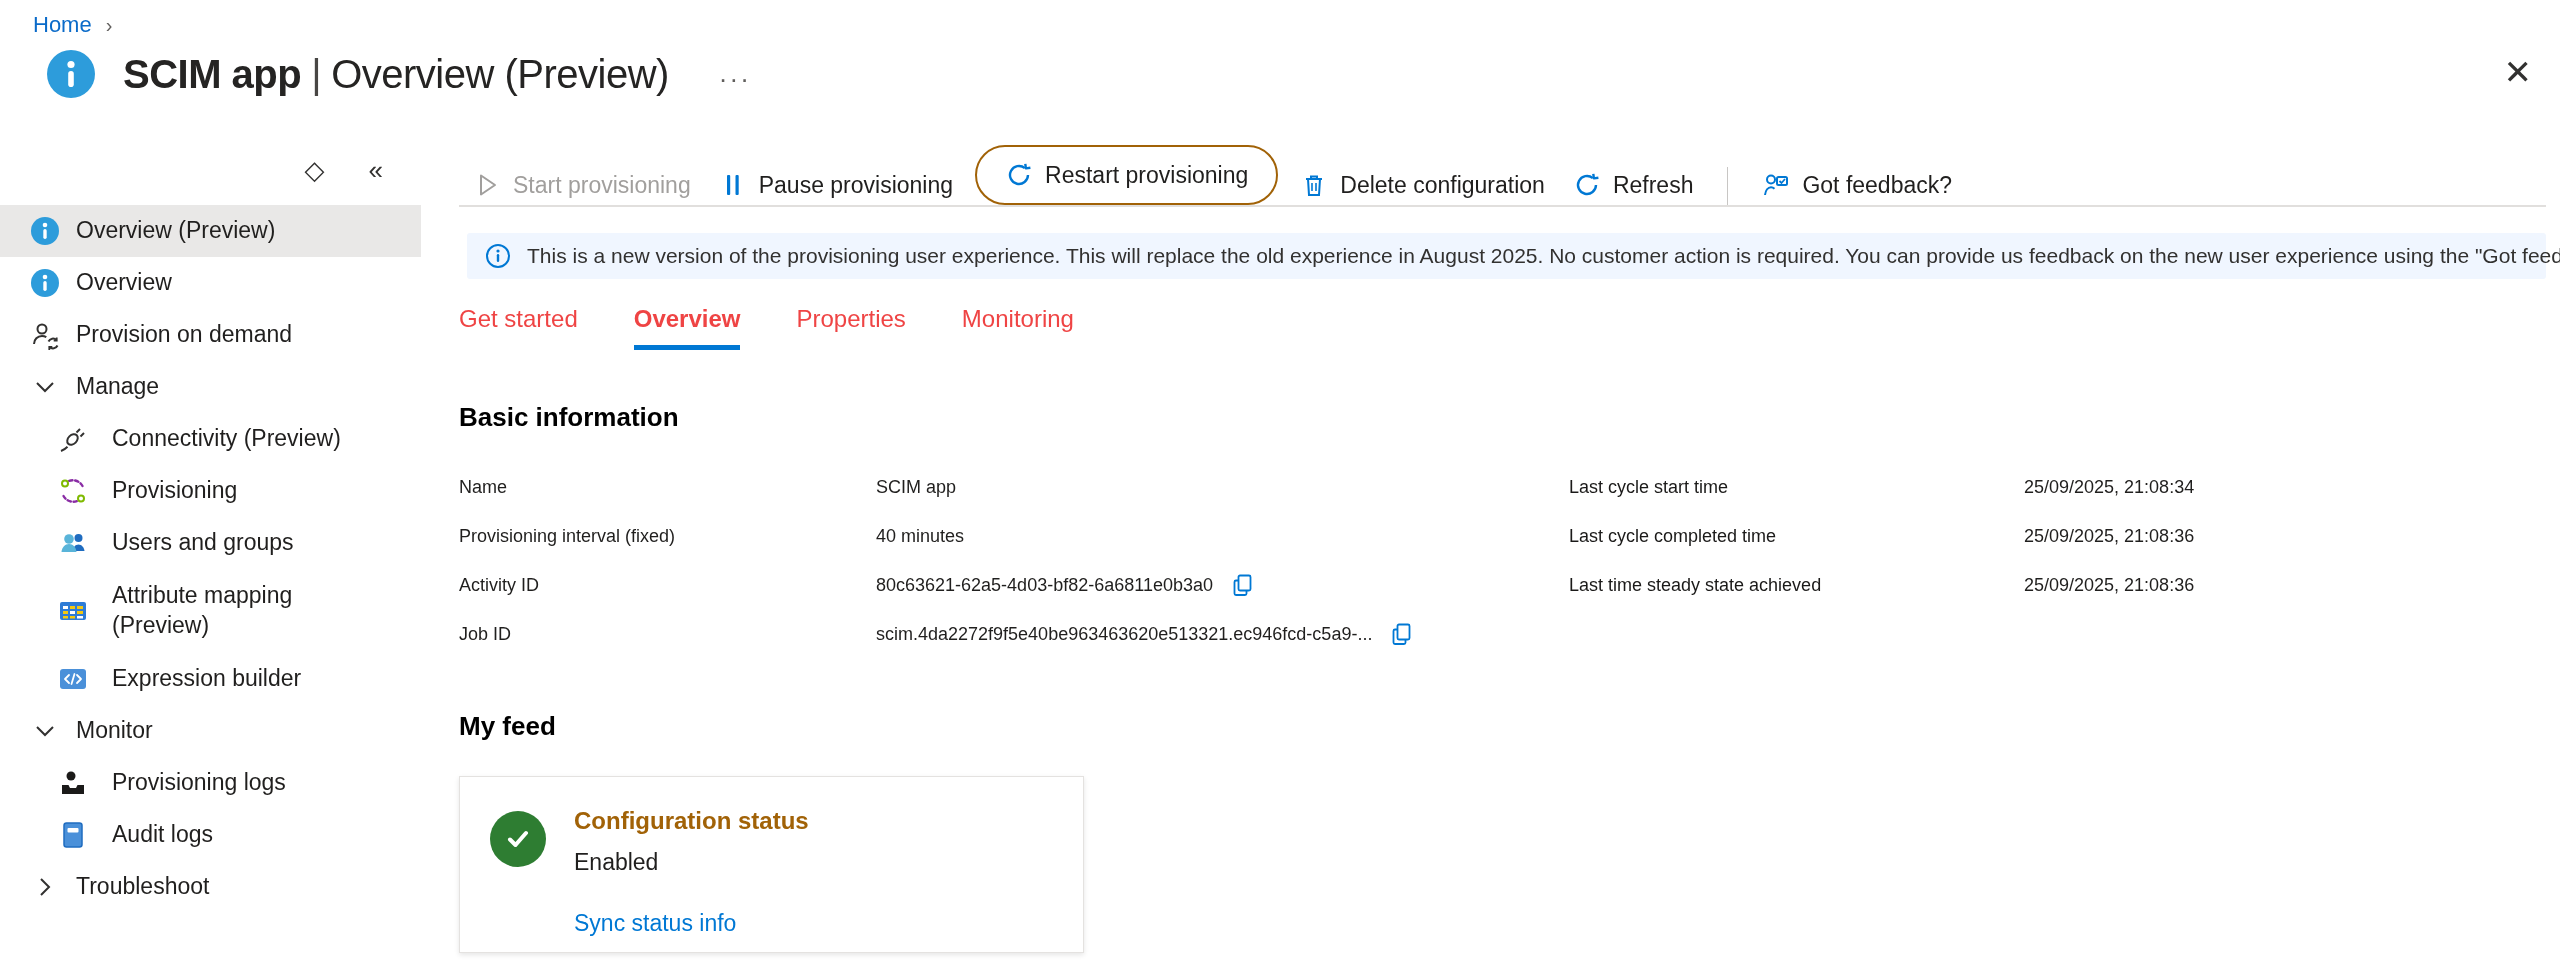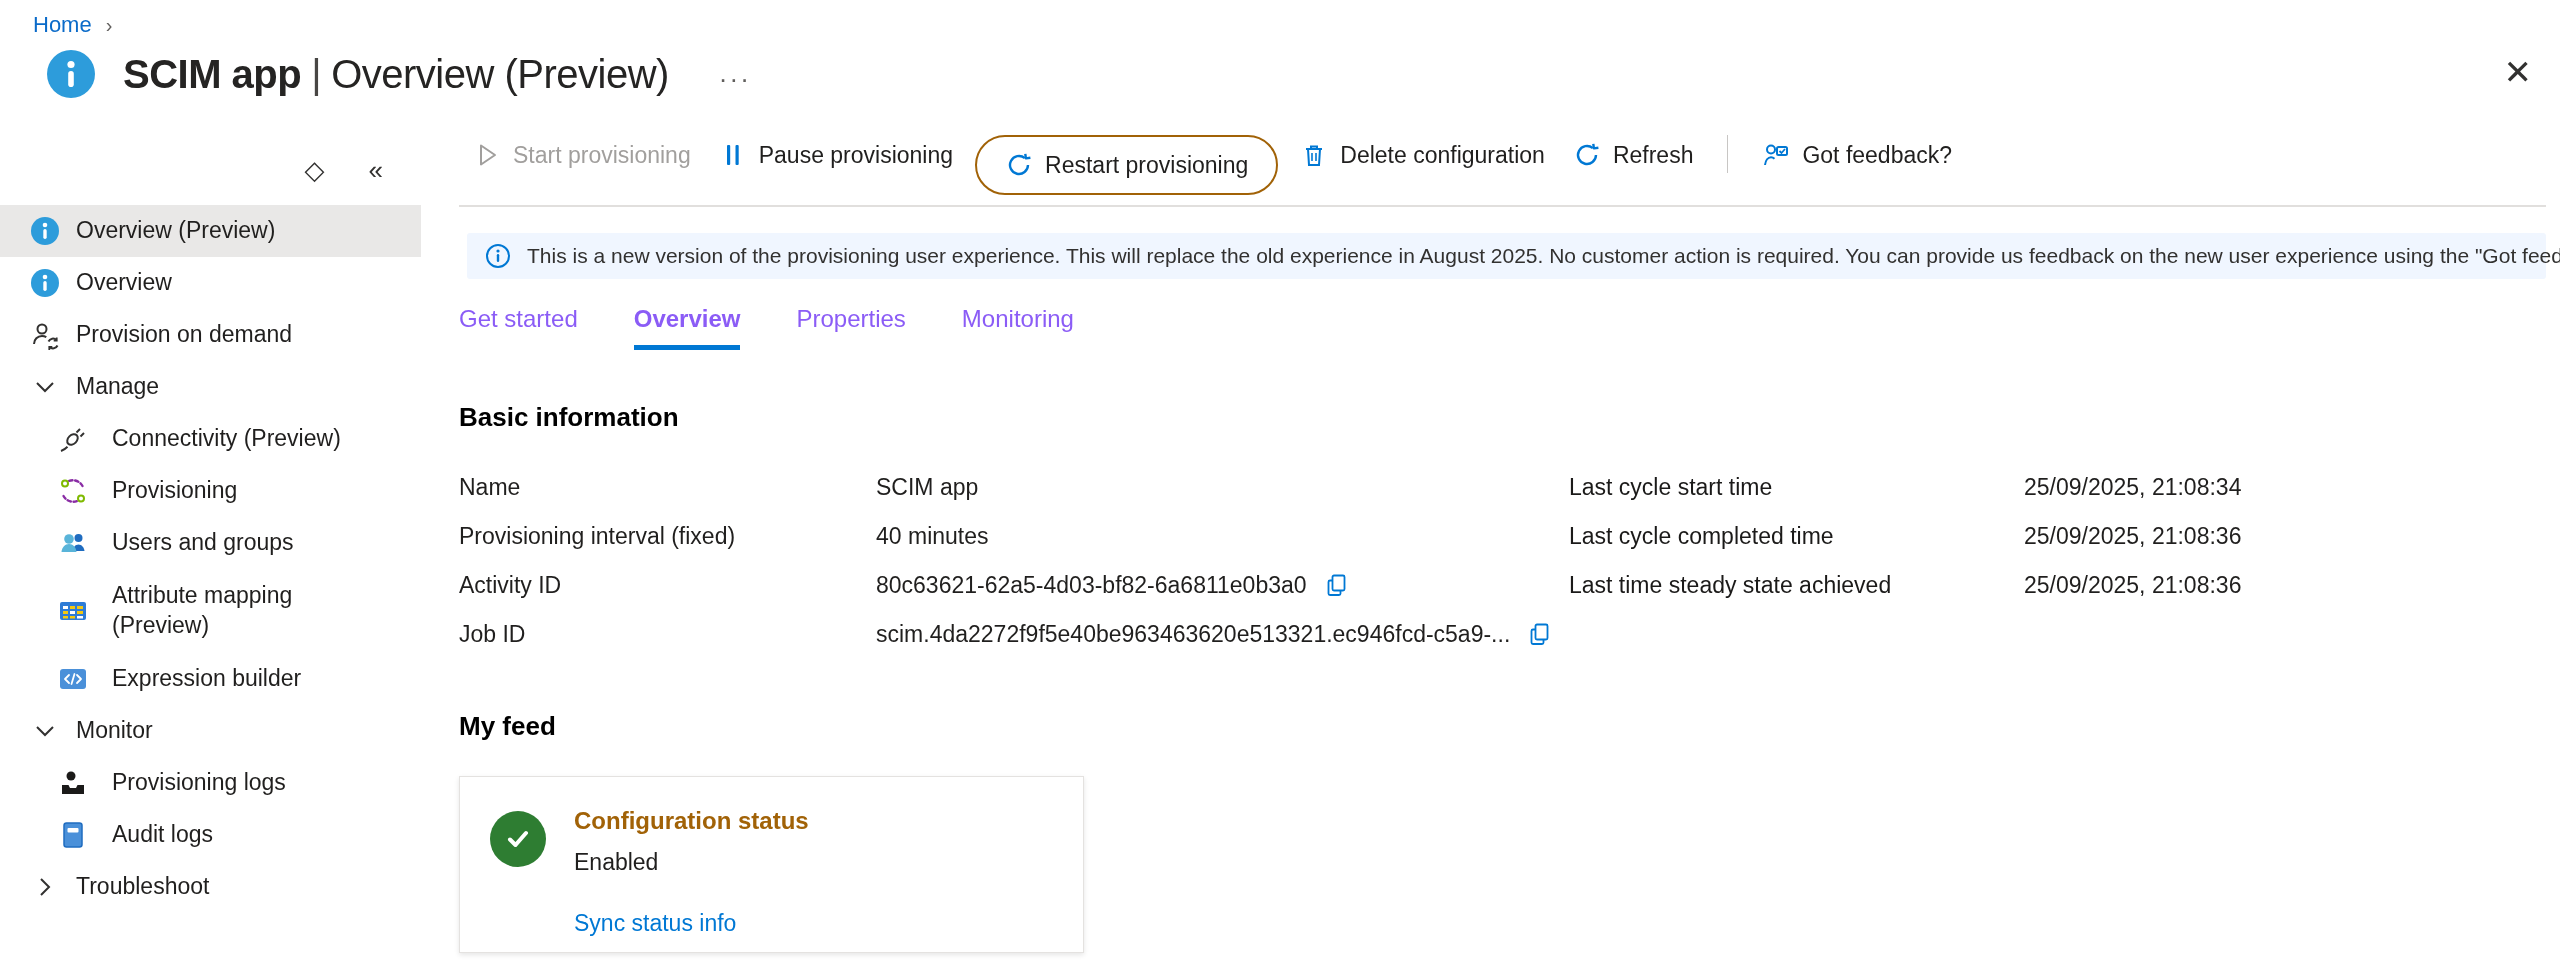--- a/index.html
+++ b/index.html
@@ -33,43 +33,43 @@
   .nav-item.selected { background:#E9E8E7; }
   .nav-icon { width:34px; height:34px; display:flex; align-items:center; justify-content:center; flex:0 0 34px; margin-right:14px; }
   .nav-icon svg { width:30px; height:30px; }
   .nav-group .nav-icon svg { width:26px; height:26px; }
   .nav-label { font-size:23px; color:#201F1E; line-height:1.3; max-width:280px; }
   .nav-item.tall { min-height:84px; }
 
   
   .main { position:absolute; left:421px; top:135px; right:0; bottom:0; }
 
-  .toolbar { height:70px; display:flex; align-items:flex-start; padding-left:38px; }
+  .toolbar { height:70px; display:flex; align-items:flex-end; padding-left:38px; }
   .tb-btn { display:flex; align-items:center; gap:12px; background:none; border:none; font-family:inherit; font-size:23px; color:#201F1E; cursor:pointer; padding:6px 14px; white-space:nowrap; }
   .tb-btn .tb-icon { display:flex; align-items:center; }
   .tb-btn .tb-icon svg { width:28px; height:28px; }
   .tb-btn.disabled { color:#A19F9D; cursor:default; }
   .tb-sep { width:1px; height:38px; background:#C8C6C4; margin:0 20px; flex:0 0 1px; }
   .annotation { border:2px solid #a16207; border-radius:30px; padding:8px 14px; margin:0 8px; display:flex; align-items:center; }
   .toolbar-divider { border-top:2px solid #E1DFDD; margin-left:38px; margin-right:14px; }
 
   .banner { margin:26px 14px 0 46px; height:46px; background:#F0F6FF; border-radius:3px; display:flex; align-items:center; padding:0 18px; gap:16px; }
   .banner-icon svg { width:26px; height:26px; display:block; }
   .banner-text { font-size:21px; color:#323130; white-space:nowrap; }
 
   .tabs { display:flex; gap:56px; margin:26px 0 0 38px; }
-  .tab { font-size:24px; color:#8b5cf6; padding-bottom:12px; border-bottom:5px solid transparent; cursor:pointer; }
+  .tab { font-size:24px; color:#ef4444; padding-bottom:12px; border-bottom:5px solid transparent; cursor:pointer; }
   .tab.active { font-weight:600; border-bottom-color:#0078D4; }
 
   .section-heading { margin:52px 0 0 38px; font-size:26px; font-weight:700; color:#000; }
 
   .info-cols { display:flex; margin:30px 0 0 38px; }
   .col-left { width:1110px; }
   .col-right { flex:1; }
-  .info-row { display:flex; align-items:center; height:49px; font-size:23px; }
+  .info-row { display:flex; align-items:center; height:49px; font-size:18px; }
   .col-left .info-label { width:417px; flex:0 0 417px; color:#201F1E; }
   .col-right .info-label { width:455px; flex:0 0 455px; font-weight:400; color:#1B1A19; }
   .info-value { color:#201F1E; white-space:nowrap; }
   .copy-btn { background:none; border:none; cursor:pointer; margin-left:16px; padding:0; display:flex; align-items:center; }
   .copy-btn svg { width:27px; height:27px; }
 
   .feed-card { margin:34px 0 0 38px; width:625px; height:177px; background:#fff; border:1px solid #E4E2E0; box-shadow:0 2px 5px rgba(0,0,0,0.10); padding:26px 30px; display:flex; align-items:flex-start; }
   .status-circle { width:56px; height:56px; border-radius:50%; background:#2E7D32; display:flex; align-items:center; justify-content:center; margin-top:8px; flex:0 0 56px; }
   .status-circle svg { width:34px; height:34px; }
   .feed-body { margin-left:28px; }

